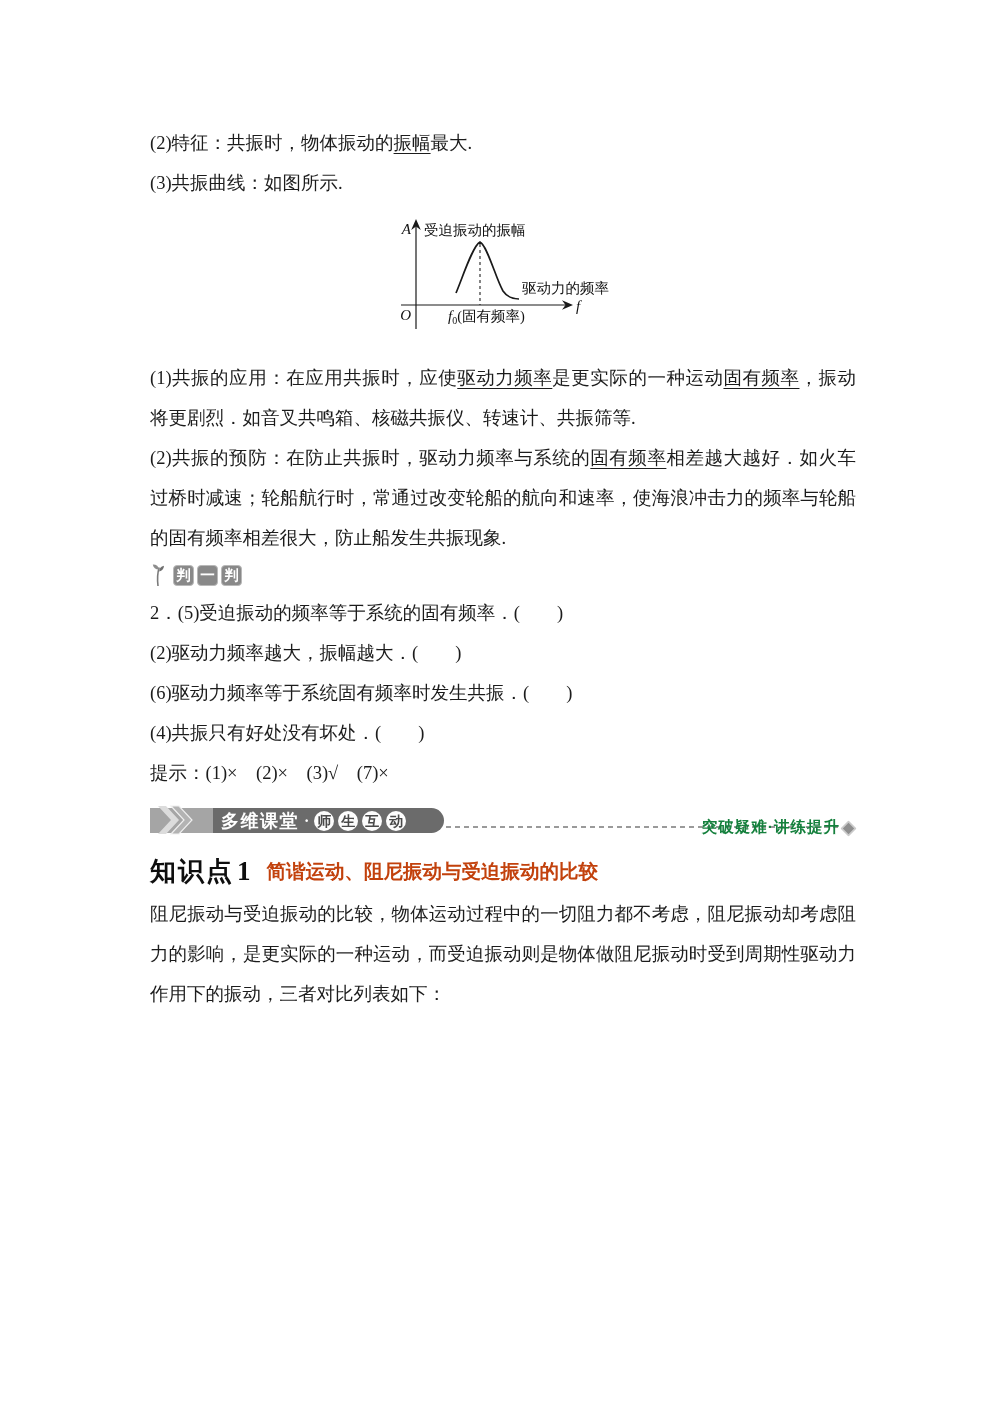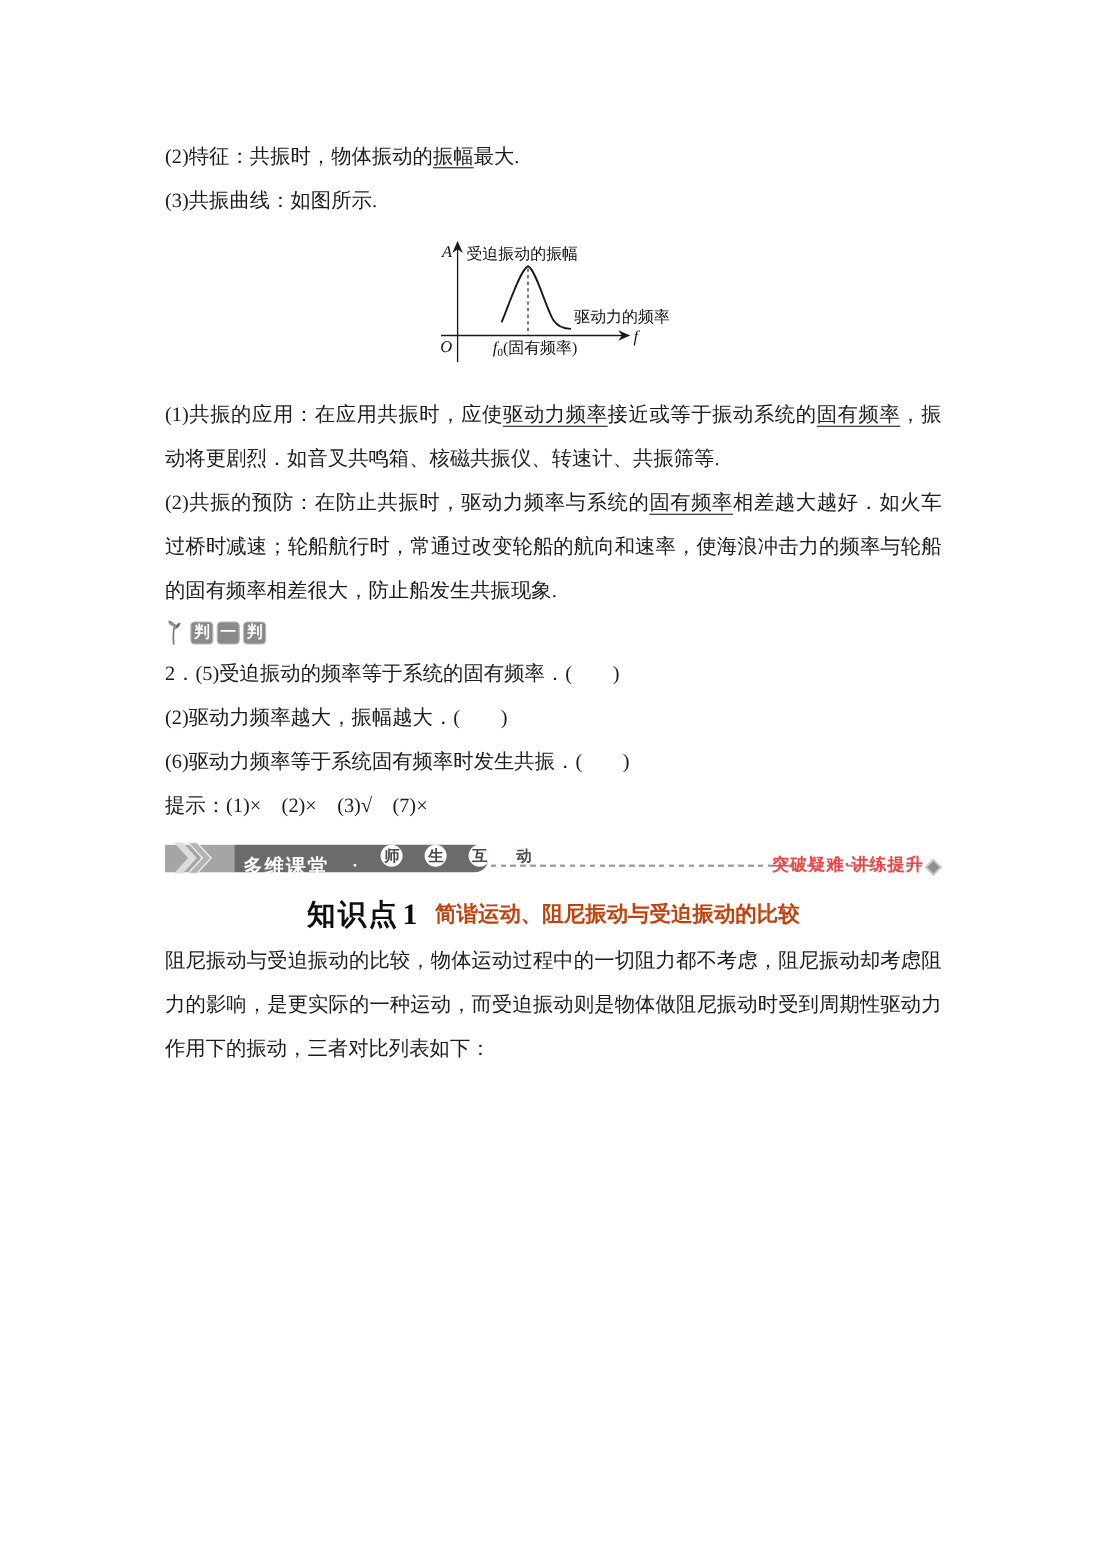--- a/index.html
+++ b/index.html
@@ -33,37 +33,37 @@
     font-size:14.5px; font-weight:bold; line-height:1;
     font-family:"Liberation Sans","DejaVu Sans",sans-serif; }
   .questions { margin-top:6px; }
 
   
   .banner { position:relative; height:30px; margin-top:12px; }
   .banner-chevseg { position:absolute; left:0; top:3px; width:63px; height:25px; background:#a5a5a5; }
   .banner-chevrons { position:absolute; left:5px; top:-2px; }
   .banner-bar { position:absolute; left:63px; top:3px; width:231px; height:25px;
     background:#6b6b6b; border-radius:0 13px 13px 0;
-    display:flex; align-items:flex-start; gap:20px; padding:0 10px 0 8px; box-sizing:border-box; }
+    display:flex; align-items:center; gap:4px; padding:0 10px 0 8px; box-sizing:border-box; }
   .banner-title { color:#fff; font-weight:bold; font-size:18px; letter-spacing:1.5px;
     font-family:"Liberation Sans","DejaVu Sans",sans-serif; white-space:nowrap; }
   .banner-dot { color:#fff; font-weight:bold; font-size:16px; margin:0 1px; }
   .ccircle { width:20px; height:20px; border-radius:50%; background:#fdfdfd; color:#4a4a4a;
     font-weight:bold; font-size:14px; line-height:1; flex:0 0 auto;
     display:flex; align-items:center; justify-content:center;
     font-family:"Liberation Sans","DejaVu Sans",sans-serif; }
   .banner-dash { position:absolute; left:296px; right:16px; bottom:7px; height:2px;
     background:repeating-linear-gradient(90deg,#9a9a9a 0 5px,transparent 5px 9px); }
   .banner-right { position:absolute; right:16px; top:2px; font-weight:bold; font-size:15.5px;
-    color:#ef4444; letter-spacing:1px; font-family:"Liberation Sans","DejaVu Sans",sans-serif; }
+    color:#15803d; letter-spacing:1px; font-family:"Liberation Sans","DejaVu Sans",sans-serif; }
   .banner-diamond { position:absolute; right:2px; bottom:1px; width:11px; height:11px;
     background:#8f8f8f; box-shadow:inset 0 0 0 1.5px #cdcdcd; transform:rotate(45deg); }
 
   
-  .kp-heading { margin-top:20px; height:32px; display:flex; justify-content:center;
+  .kp-heading { margin-top:20px; height:32px; display:flex; 
     align-items:center; gap:16px; }
   .kp-label { font-weight:900; font-size:26px; color:#0e0e0e; letter-spacing:2px;
     font-family:"Liberation Sans","DejaVu Sans",sans-serif; }
   .kp-num { font-size:27px; font-weight:bold; margin-left:3px; letter-spacing:0;
     font-family:"Liberation Serif","DejaVu Serif",serif; }
   .kp-title { font-weight:bold; font-size:19.5px; color:#c2410c;
     font-family:"Liberation Sans","DejaVu Sans",sans-serif; }
   .kp-para { margin-top:7px; }
 </style>
 </head>
@@ -88,38 +88,39 @@
         <line class="dg-line" x1="5" y1="86" x2="170" y2="86"></line>
         <path class="dg-arrow" d="M177,86 L166,81.2 L169.5,86 L166,90.8 Z"></path>
         <text class="dg-text dg-it" x="180" y="92">f</text>
         <text class="dg-text dg-it" x="15" y="101" text-anchor="end">O</text>
 
         <text class="dg-text" x="52" y="102"><tspan class="dg-it">f</tspan><tspan dy="3" font-size="10">0</tspan><tspan dy="-3">(固有频率)</tspan></text>
         <text class="dg-text" x="126" y="74">驱动力的频率</text>
       </svg>
     </div>
 
-    <p class="bodyline just"><span>(1)共振的应用：在应用共振时，应使</span><span class="u">驱动力频率</span><span>接近或等于振动系统的</span><span class="u">固有频率</span><span>，振动将更剧烈．如音叉共鸣箱、核磁共振仪、转速计、共振筛等.</span></p>
+    <p class="bodyline just"><span>(1)共振的应用：在应用共振时，应使</span><span class="u">驱动力频率</span><span>是更实际的一种运动</span><span class="u">固有频率</span><span>，振动将更剧烈．如音叉共鸣箱、核磁共振仪、转速计、共振筛等.</span></p>
     <p class="bodyline just"><span>(2)共振的预防：在防止共振时，驱动力频率与系统的</span><span class="u">固有频率</span><span>相差越大越好．如火车过桥时减速；轮船航行时，常通过改变轮船的航向和速率，使海浪冲击力的频率与轮船的固有频率相差很大，防止船发生共振现象.</span></p>
 
     <div class="judge-badge">
       <svg class="sprout" width="16" height="24" viewBox="0 0 16 24">
         <path d="M8 23 C7.2 16 7.4 10 9.2 4.5" stroke="#7a7a7a" stroke-width="1.6" fill="none"></path>
         <path d="M9 6.5 C5.8 6.6 3.4 4.8 2.8 1.4 C6.4 1.3 8.6 3.2 9 6.5 Z" fill="#8d8d8d"></path>
         <path d="M9.2 8.5 C12 8 14 5.8 14 2.8 C10.8 3.4 9.2 5.5 9.2 8.5 Z" fill="#6f6f6f"></path>
       </svg>
       <span class="jchar">判</span>
       <span class="jchar">一</span>
       <span class="jchar">判</span>
     </div>
 
     <div class="questions">
       <p class="bodyline">2．(5)受迫振动的频率等于系统的固有频率．(　　)</p>
       <p class="bodyline">(2)驱动力频率越大，振幅越大．(　　)</p>
       <p class="bodyline">(6)驱动力频率等于系统固有频率时发生共振．(　　)</p>
+      <p class="bodyline">(4)共振只有好处没有坏处．(　　)</p>
       <p class="bodyline">提示：(1)×　(2)×　(3)√　(7)×</p>
     </div>
 
     <div class="banner">
       <div class="banner-chevseg"></div>
       <svg class="banner-chevrons" width="46" height="34" viewBox="0 0 46 34">
         <path d="M3,3 L16,17 L3,31 L11,31 L24,17 L11,3 Z" fill="#dcdcdc"></path>
         <path d="M16,3 L29,17 L16,31 L24,31 L37,17 L24,3 Z" fill="#b3b3b3" stroke="#efefef" stroke-width="1.2"></path>
       </svg>
       <div class="banner-bar">

